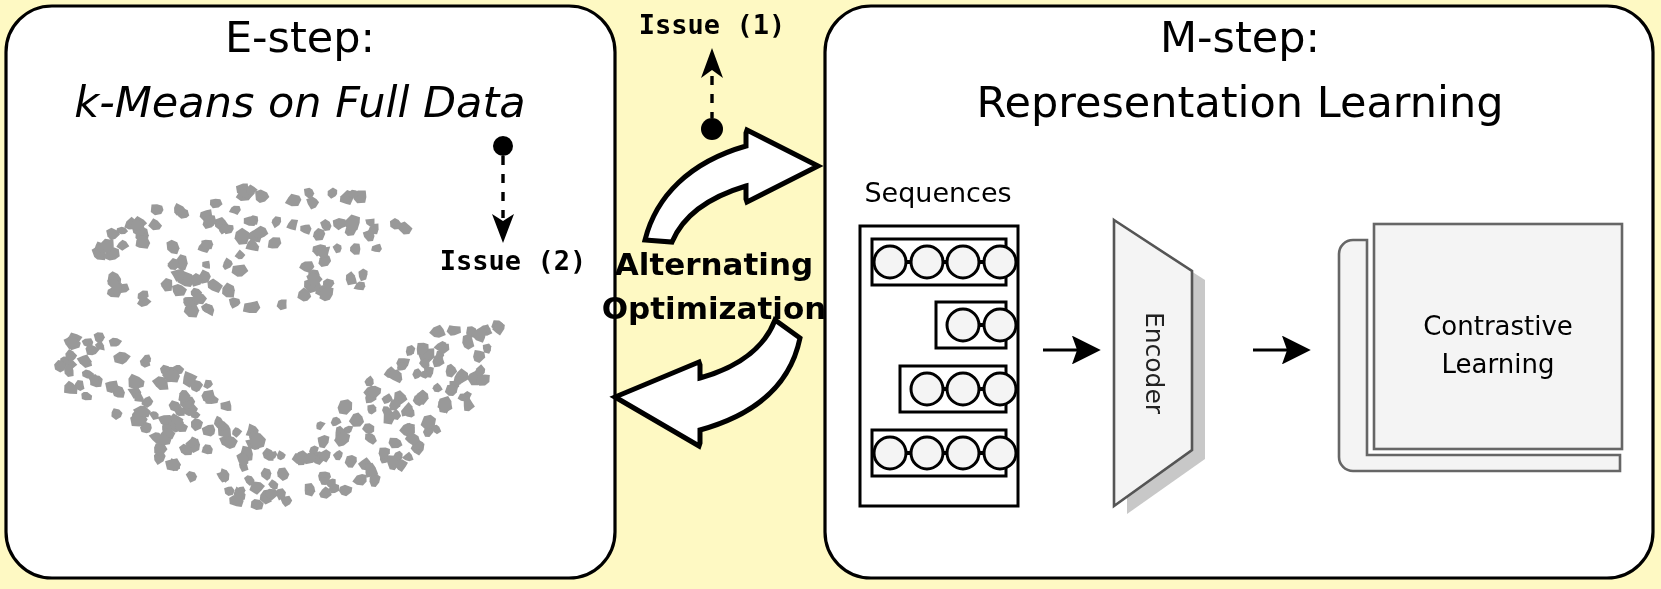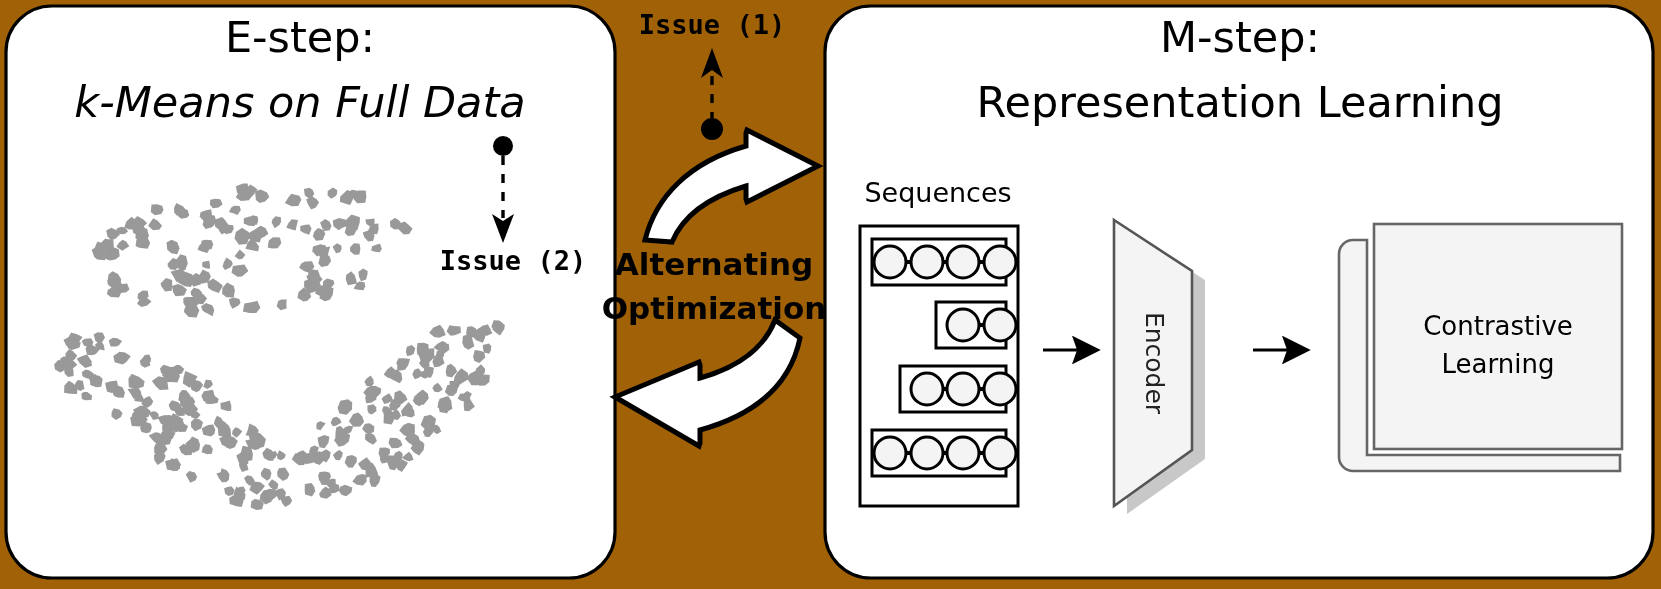--- a/index.html
+++ b/index.html
@@ -5,21 +5,21 @@
 <style>
   html, body {
     margin: 0;
     padding: 0;
     background: #ffffff;
   }
   #stage {
     position: relative;
     width: 1661px;
     height: 589px;
-    background: #a16207;
+    background: #fef9c3;
     overflow: hidden;
     font-family: "DejaVu Sans", sans-serif;
     text-align: right;
   }
   #stage svg.layer {
     position: absolute;
     left: 0;
     top: 0;
     width: 1661px;
     height: 589px;

